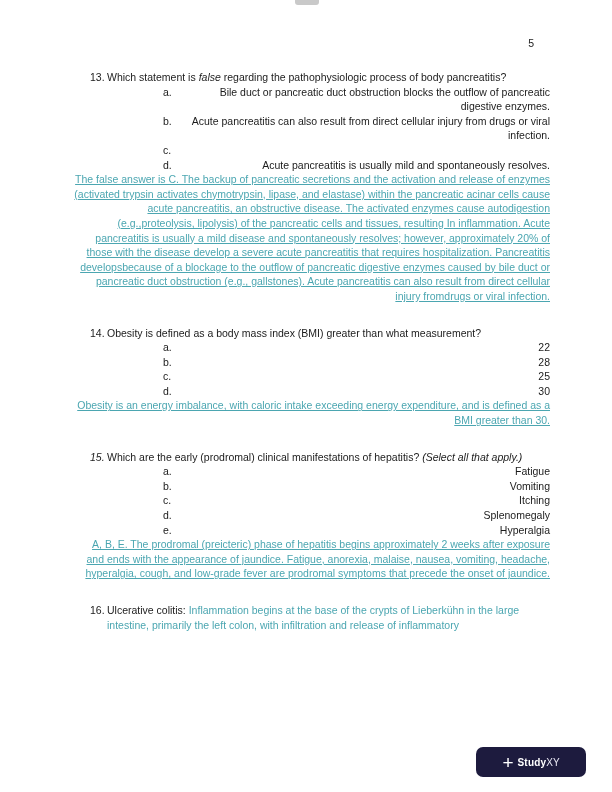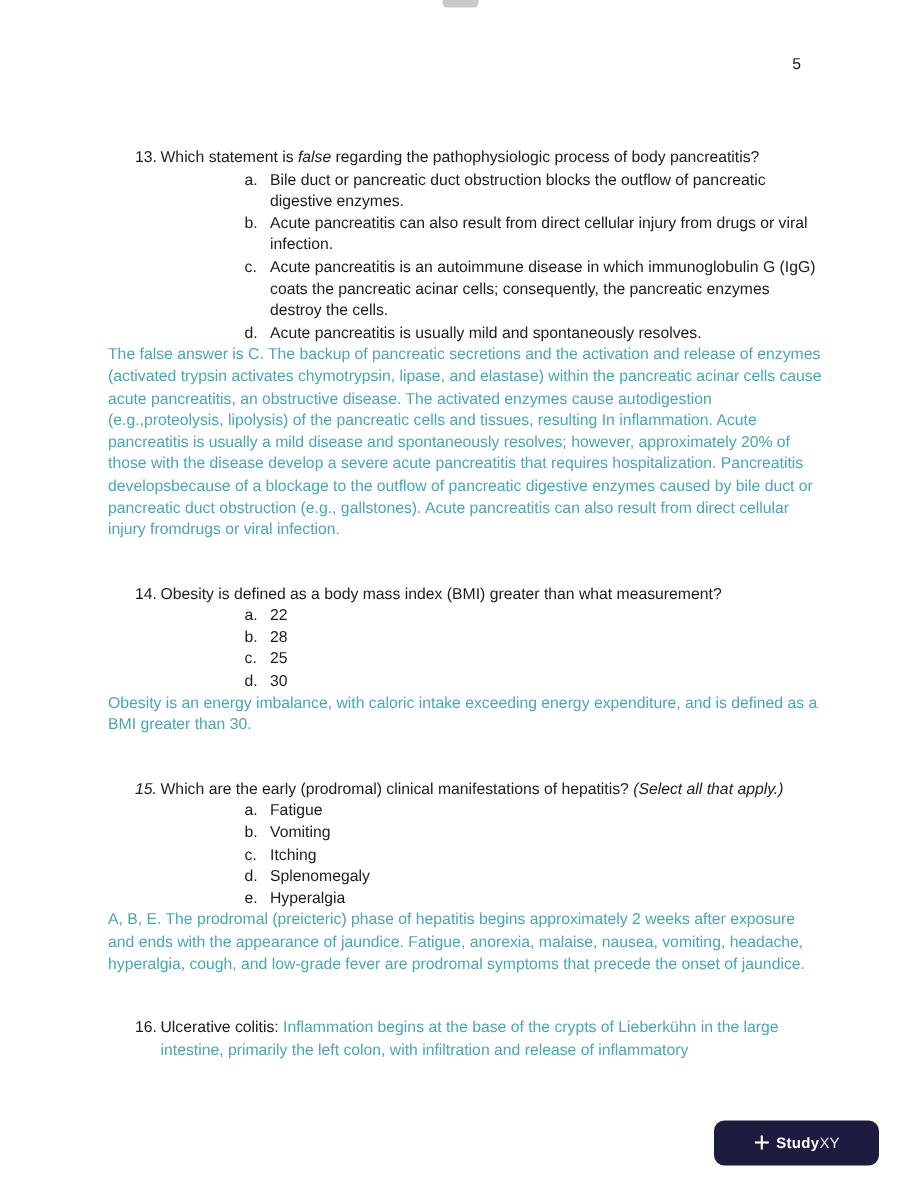--- a/index.html
+++ b/index.html
@@ -23,32 +23,33 @@
   }
   .page-number {
     position:absolute; top:36px; right:78px;
     font-size:10.5px; line-height:14px;
   }
   .content {
     padding:70px 62px 0 72px;
     font-size:10.5px;
     line-height:14.6px;
   }
-  .question { margin-bottom:22px;margin-top:28px; }
+  .question { margin-bottom:22px; }
   .q-line { display:flex; }
   .q-line { padding-left:18px; }
   .q-num { flex:0 0 17px; }
   .num-italic { font-style:italic; }
   .q-text { flex:1 1 auto; }
   .option { display:flex; padding-left:91px; }
   .opt-letter { flex:0 0 17px; }
-  .opt-text { flex:1 1 auto; }
+  .opt-text { flex:1 1 auto;text-align:right; }
   .answer {
-    text-align:left;
+    text-align:right;
     color:#4ba6b1;
+    text-decoration:underline;
   }
   .inline-answer { color:#4ba6b1; }
   em { font-style:italic; }
   .logo {
     position:absolute; right:26px; bottom:15px;
     width:110px; height:30px;
     background:#1d1b3e;
     border-radius:7px;
     display:flex; align-items:center; justify-content:center;
     color:#ffffff;
@@ -80,21 +81,20 @@
         <div class="option">
           <span class="opt-letter">a.</span>
           <span class="opt-text">Bile duct or pancreatic duct obstruction blocks the outflow of pancreatic digestive enzymes.</span>
         </div>
         <div class="option">
           <span class="opt-letter">b.</span>
           <span class="opt-text">Acute pancreatitis can also result from direct cellular injury from drugs or viral infection.</span>
         </div>
         <div class="option">
           <span class="opt-letter">c.</span>
-          <span class="opt-text">Acute pancreatitis is an autoimmune disease in which immunoglobulin G (IgG) coats the pancreatic acinar cells; consequently, the pancreatic enzymes destroy the cells.</span>
         </div>
         <div class="option">
           <span class="opt-letter">d.</span>
           <span class="opt-text">Acute pancreatitis is usually mild and spontaneously resolves.</span>
         </div>
       </div>
       <div class="answer">The false answer is C. The backup of pancreatic secretions and the activation and release of enzymes (activated trypsin activates chymotrypsin, lipase, and elastase) within the pancreatic acinar cells cause acute pancreatitis, an obstructive disease. The activated enzymes cause autodigestion (e.g.,proteolysis, lipolysis) of the pancreatic cells and tissues, resulting In inflammation. Acute pancreatitis is usually a mild disease and spontaneously resolves; however, approximately 20% of those with the disease develop a severe acute pancreatitis that requires hospitalization. Pancreatitis developsbecause of a blockage to the outflow of pancreatic digestive enzymes caused by bile duct or pancreatic duct obstruction (e.g., gallstones). Acute pancreatitis can also result from direct cellular injury fromdrugs or viral infection.</div>
     </div>
 
     <div class="question">

